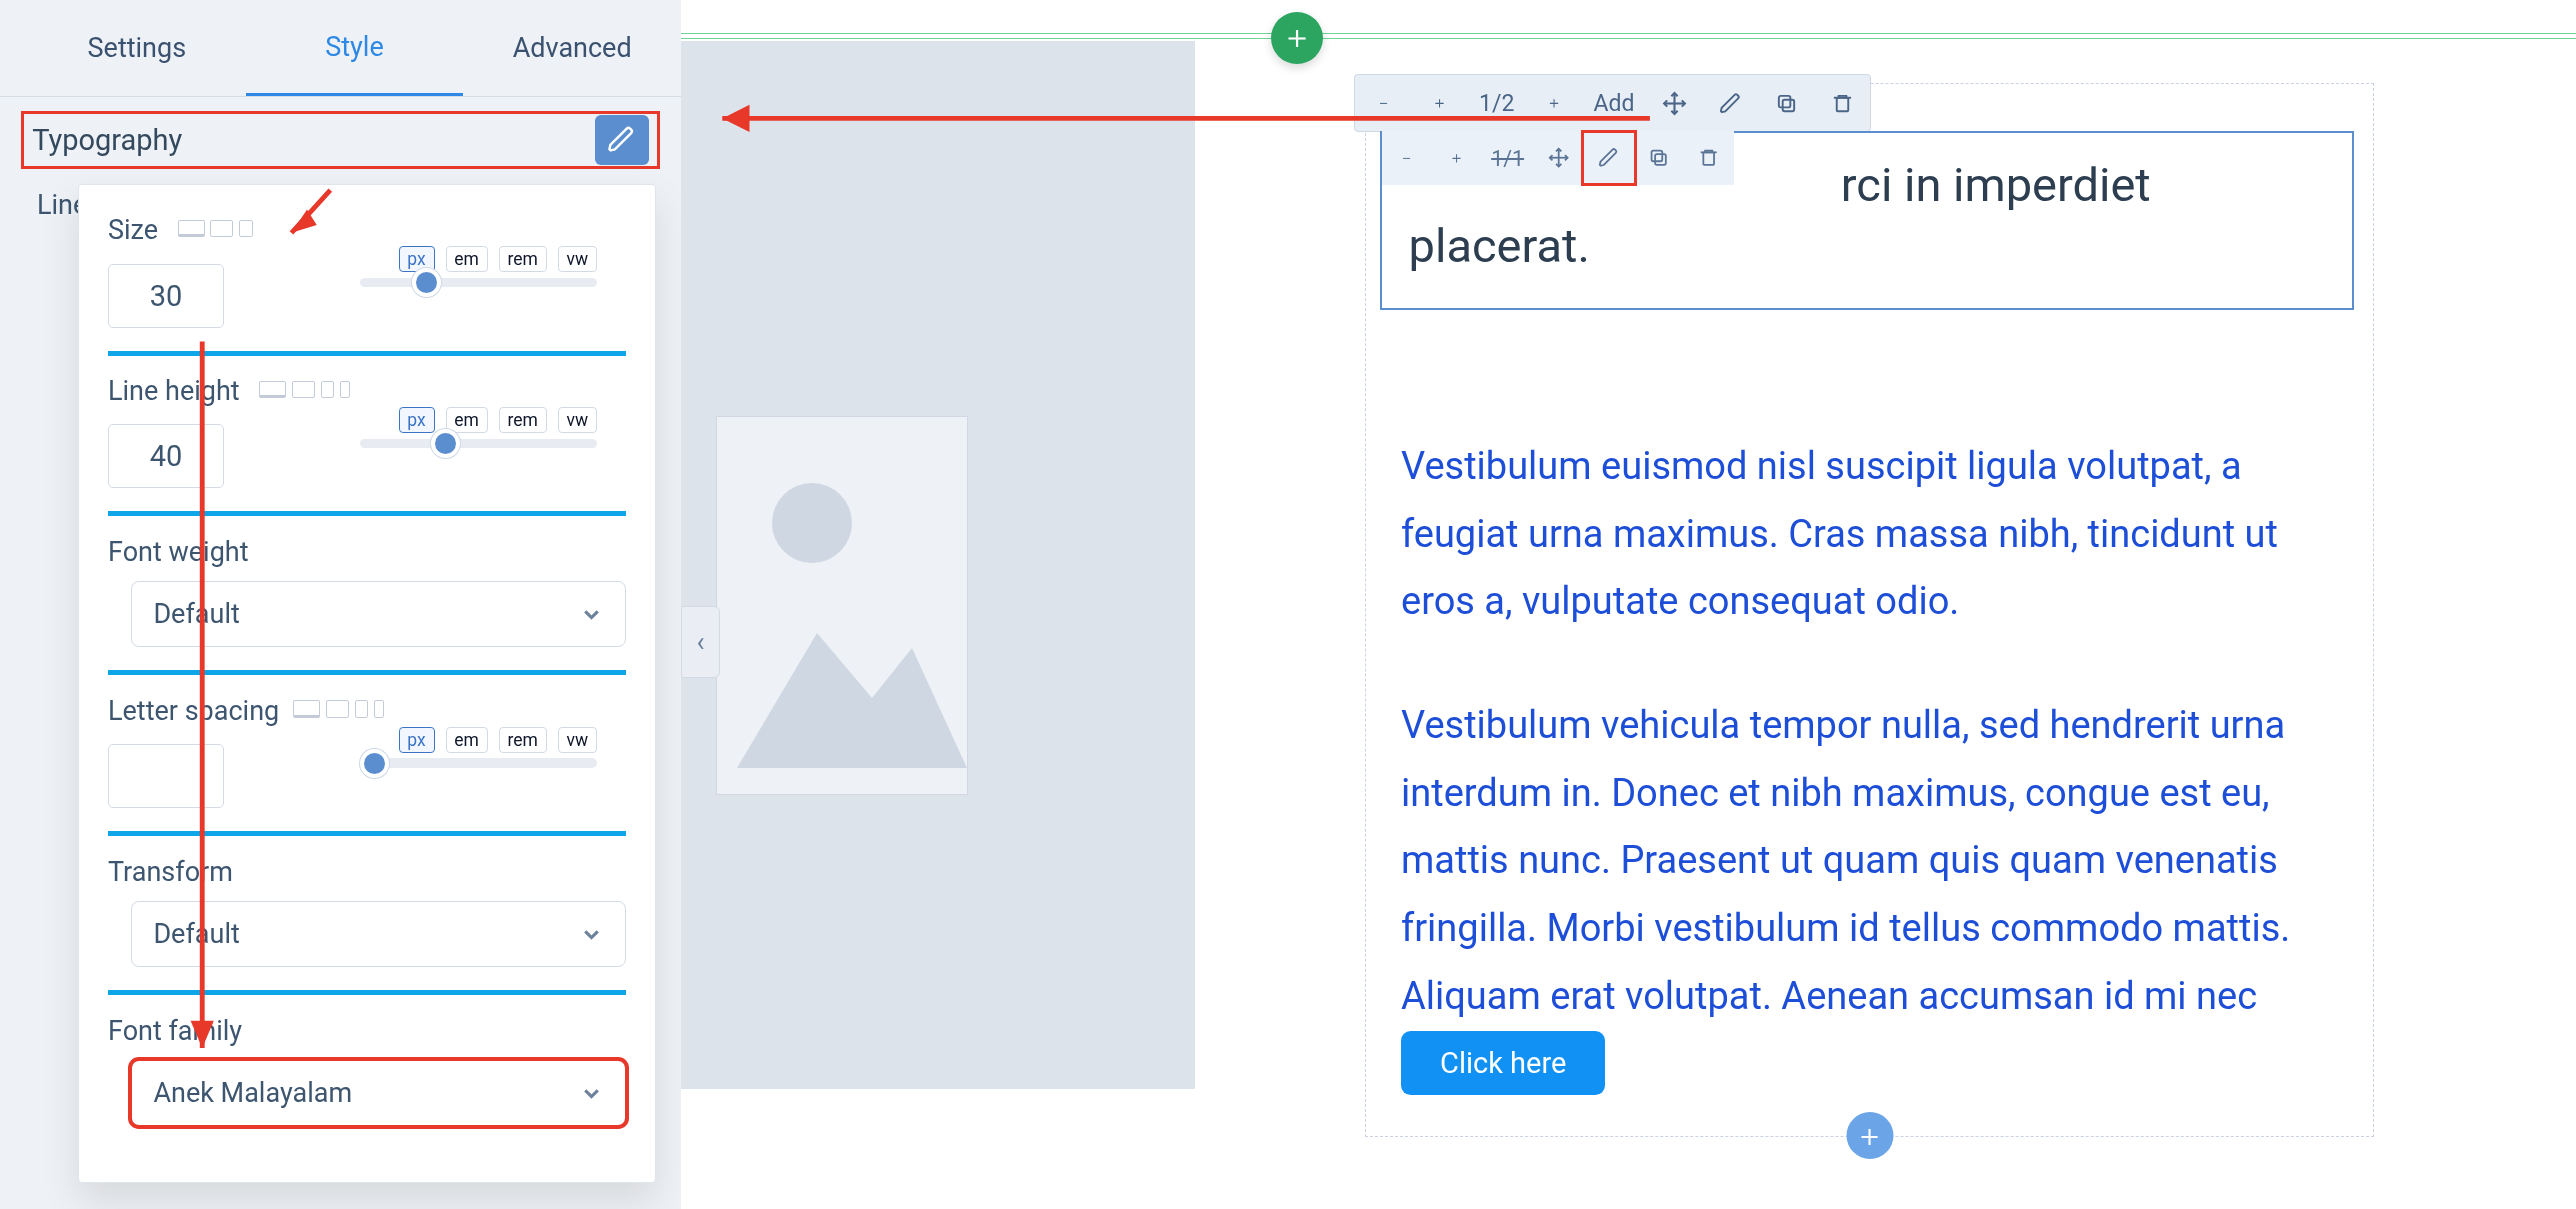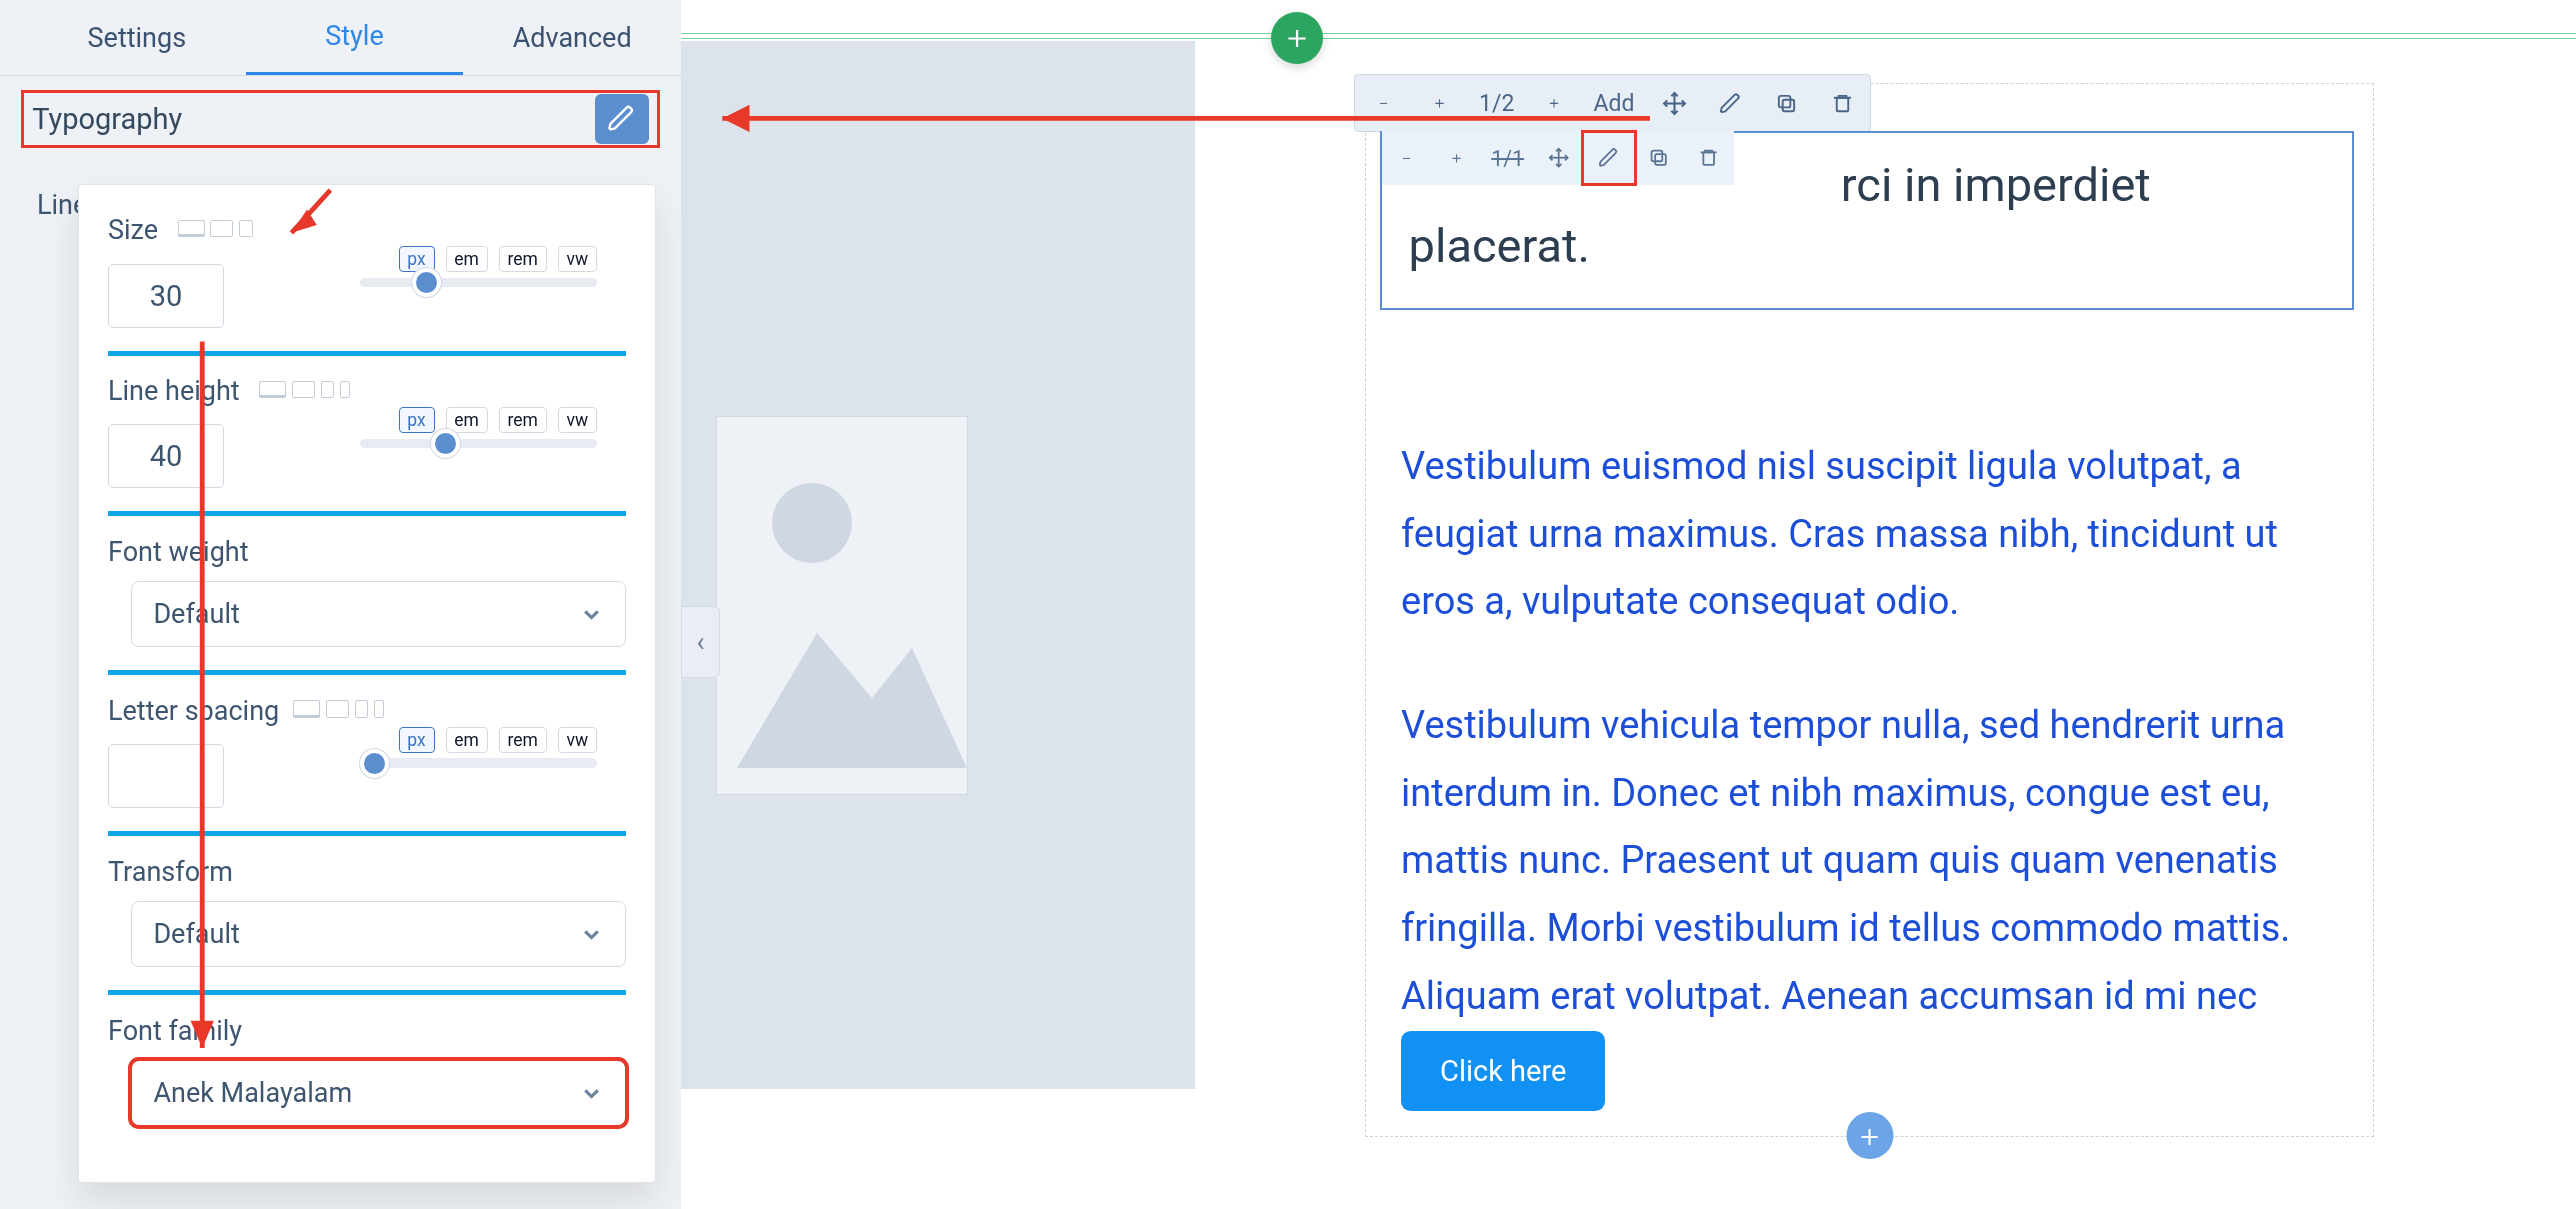--- a/index.html
+++ b/index.html
@@ -1,21 +1,21 @@
 <!DOCTYPE html>
 <html><head>
 <meta charset="utf-8">
 <style>
   * { box-sizing: border-box; margin: 0; padding: 0; }
   html, body { width: 2576px; height: 1209px; font-family: -apple-system, "Segoe UI", Roboto, sans-serif; background: #fff; overflow: hidden; }
 
   
   .left-panel { position: absolute; left: 0; top: 0; width: 681px; height: 100%; background: #eef1f5; }
 
-  .tabs { display: flex; height: 76px; border-bottom: 1px solid #d7dde5; padding-left: 28px; }
+  .tabs { display: flex; height: 97px; border-bottom: 1px solid #d7dde5; padding-left: 28px; }
   .tab { flex: 1; display: flex; align-items: center; justify-content: center; font-size: 27px; color: #3a5270; cursor: pointer; }
   .tab.active { color: #2d88e6; border-bottom: 3.9px solid #2d88e6; }
 
   .typo-row { display: flex; align-items: center; height: 58px; margin: 13.6px 21.4px 0 21.4px; padding: 0 7.8px; }
   .typo-row span { flex: 1; font-size: 29px; color: #34495e; }
   .typo-pen { width: 54px; height: 50px; background: #5b8ecf; border-radius: 5.8px; display: flex; align-items: center; justify-content: center; color: #fff; }
   .typo-pen svg { width: 29px; height: 29px; }
   .typo-row.red-box { border: 3.9px solid #e7382a; }
 
   .side-label { position: absolute; left: 37px; top: 189px; font-size: 27px; color: #3d556f; }
@@ -66,21 +66,21 @@
   .tb2 .cell { width: 50px; height: 50px; display: flex; align-items: center; justify-content: center; color: #5b7496; }
   .tb2 .cell.text { width: auto; padding: 0 9.7px; font-size: 21.4px; text-decoration: line-through; }
   .tb2 .cell.red { outline: 3.9px solid #e7382a; }
 
   .heading-box { position: absolute; left: 13.6px; top: 47px; width: 974px; height: 179px; border: 2.9px solid #5b8ecf; background: #fff; padding: 21.4px 27px 0; font-size: 47px; color: #2c3e50; line-height: 1.3; }
 
   .para { position: absolute; left: 35px; width: 941px; font-size: 38px; color: #1d4ed8; line-height: 1.78; }
   .para.p1 { top: 349px; }
   .para.p2 { top: 608px; }
 
-  .cta { position: absolute; left: 35px; top: 947px; padding: 23px 39px; border-radius: 9.7px; background: #1191f4; color: #fff; font-size: 29px; }
+  .cta { position: absolute; left: 35px; top: 947px; padding: 15px 39px; border-radius: 9.7px; background: #1191f4; color: #fff; font-size: 29px; }
 
   .fab-bottom { position: absolute; left: 50%; bottom: -23px; transform: translateX(-50%); width: 47px; height: 47px; border-radius: 50%; background: #6ba5e8; color: #fff; display: flex; align-items: center; justify-content: center; font-size: 31px; }
 
   
   .anno { position: absolute; left: 0; top: 0; width: 2576px; height: 1209px; pointer-events: none; }
   .anno line, .anno polyline, .anno path { stroke: #e7382a; stroke-width: 5; fill: none; }
   .anno polygon { fill: #e7382a; }
 </style>
 </head>
 <body>

